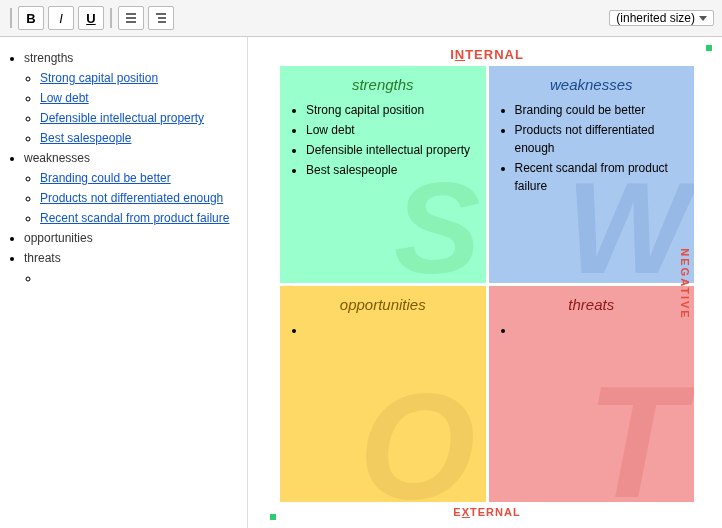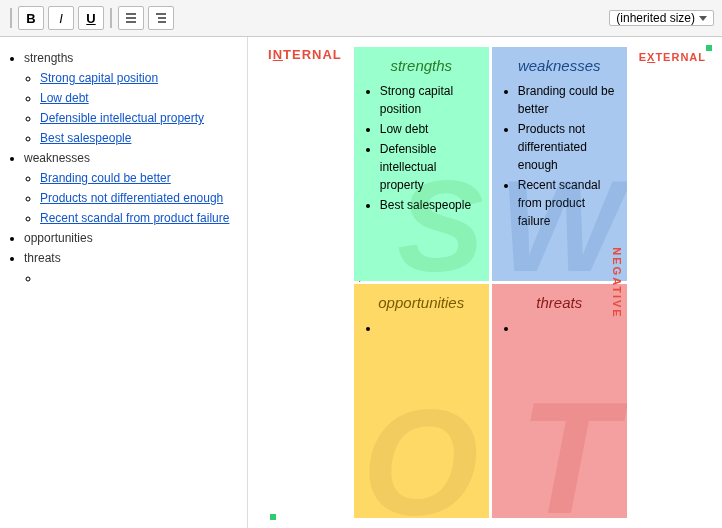--- a/index.html
+++ b/index.html
@@ -97,20 +97,21 @@
       text-decoration: underline;
     }
     .outline-text {
       color: #333;
     }
 
     
     .right-panel {
       flex: 1;
       display: flex;
+      flex-direction: column;
       position: relative;
       padding: 10px 16px 10px 20px;
     }
 
     .swot-label-internal {
       text-align: center;
       font-size: 13px;
       font-weight: bold;
       color: #e74c3c;
       letter-spacing: 1px;

